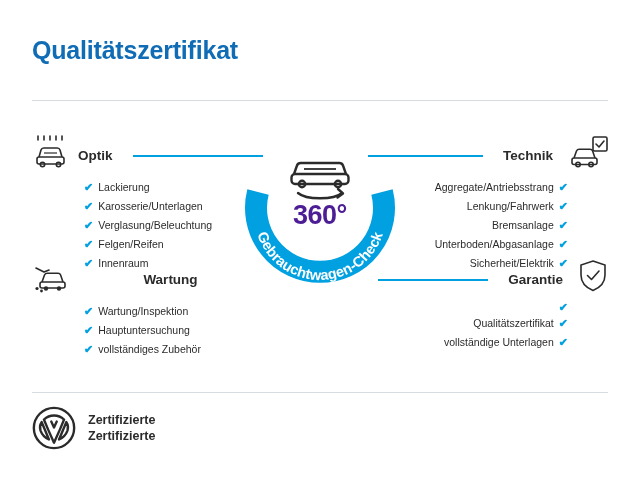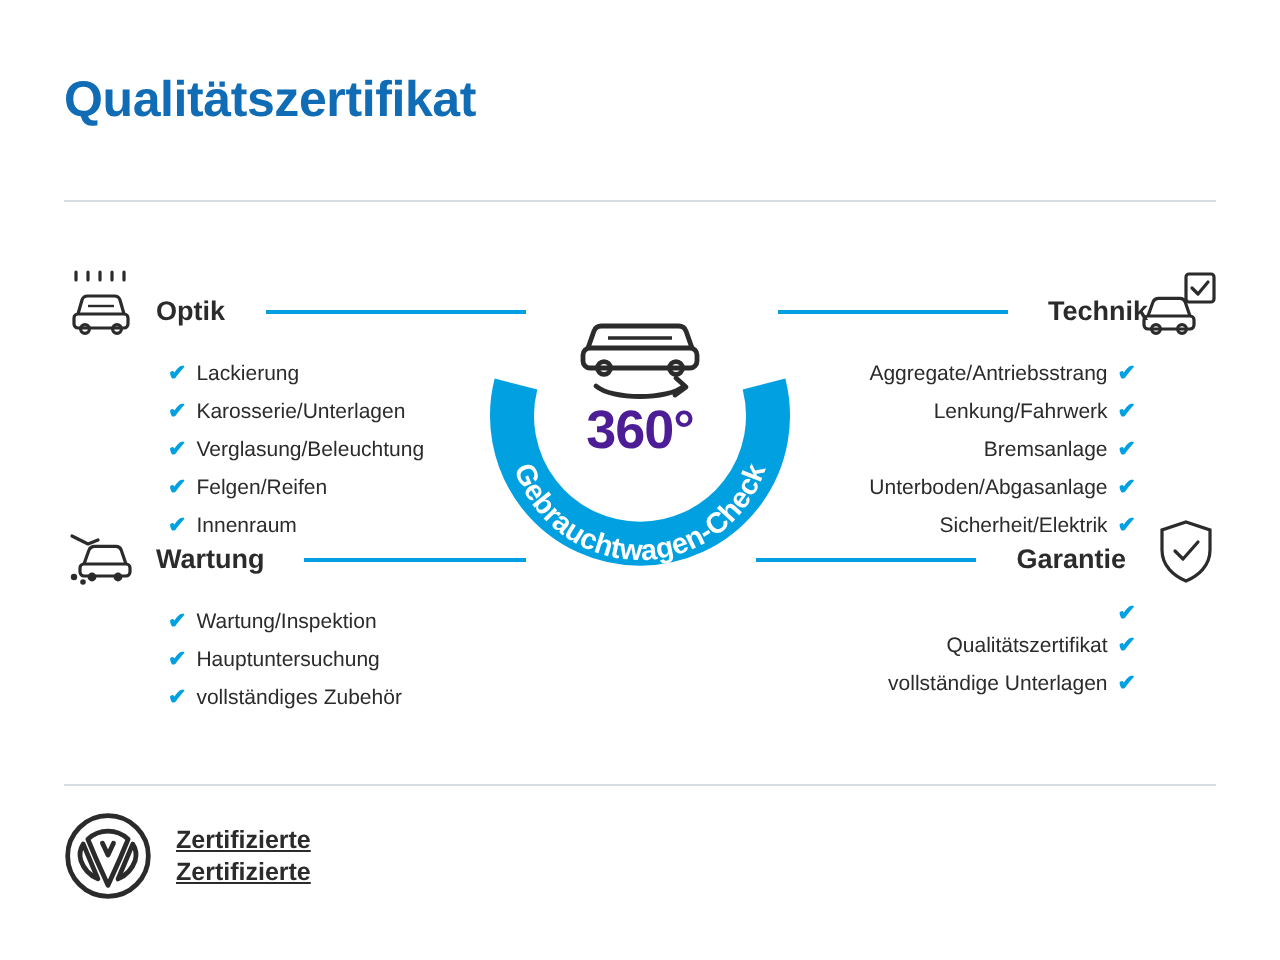--- a/index.html
+++ b/index.html
@@ -47,22 +47,22 @@
     font-weight: bold;
     color: #2b2b2b;
     white-space: nowrap;
   }
   .sec-head .rule {
     height: 2px;
     background: #00a0e1;
     flex: 1 1 auto;
   }
   .sec-optik   { left: 78px;  top: 148px; width: 185px; }
-  .sec-wartung { left: 78px;  top: 272px; width: 185px; }
-  .sec-technik { left: 389px; top: 148px; width: 185px; flex-direction: row-reverse; justify-content: flex-end; }
+  .sec-wartung { left: 78px;  top: 272px; width: 185px; flex-direction: column; }
+  .sec-technik { left: 368px; top: 148px; width: 185px; flex-direction: row-reverse; justify-content: flex-end; }
   .sec-garantie{ left: 378px; top: 272px; width: 185px; flex-direction: row-reverse; align-items: center; }
 
   
   .sec-icon {
     position: absolute;
     width: 42px; height: 36px;
     color: #2b2b2b;
   }
   .icon-optik    { left: 30px;  top: 134px; }
   .icon-wartung  { left: 30px;  top: 258px; }
@@ -124,21 +124,20 @@
     gap: 12px;
   }
   .vw-logo {
     width: 44px; height: 44px;
   }
   .brand-text {
     font-size: 12.5px;
     font-weight: bold;
     color: #2b2b2b;
     line-height: 16px;
-    text-decoration: underline;
   }
 </style>
 </head>
 <body>
 
 <div class="page">
 
   <div class="title">Qualitätszertifikat</div>
   <div class="title-rule"></div>
 

